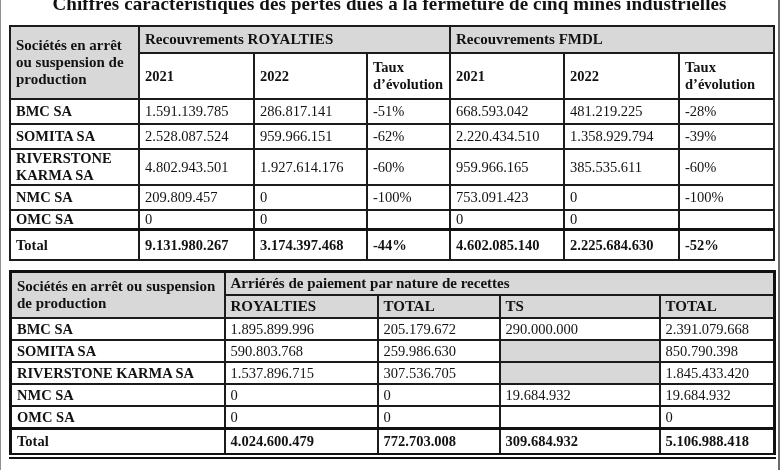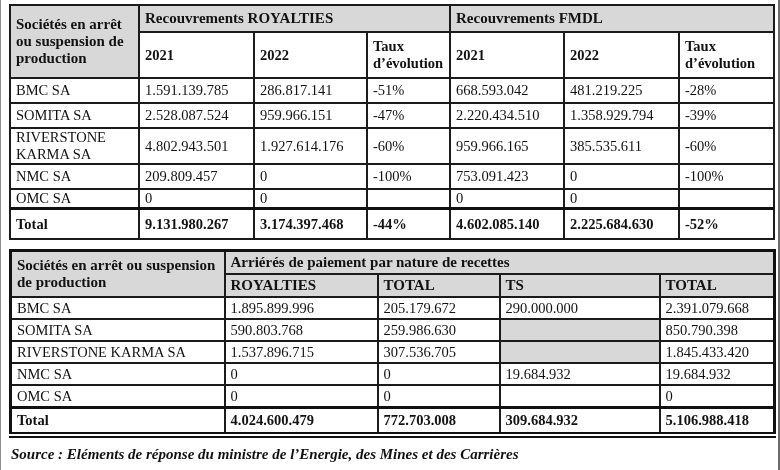--- a/index.html
+++ b/index.html
@@ -35,40 +35,43 @@
     text-align: left; vertical-align: middle;
     overflow: hidden; word-wrap: break-word;
   }
   .gray { background: #d8d8d8; }
   .t1 { margin-top: 4px; }
   .t1 .group-row th { height: 25px; font-weight: bold; font-size: 15px; }
   .t1 .sub-row th { height: 44px; font-weight: bold; background: #fff; }
   .t1 td { height: 23px; }
   .t1 tr.tall td { height: 33px; }
   .t1 tr.short td { height: 17px; }
-  td.lbl { font-weight: normal; }
+  td.lbl { font-weight: bold; }
   .total-row td { font-weight: bold; border-top: 3px solid #111; }
   .t1 .total-row td { height: 28px; }
   .t2 { margin-top: 9px; border: 3px solid #111; border-bottom: 6px double #111; }
   .t2 th { height: 21px; font-weight: bold; font-size: 15px; background: #d8d8d8; }
   .t2 .sub-row th { font-size: 15px; }
   .t2 td { height: 20px; }
   .t2 td.shaded { background: #d8d8d8; }
   .t2 .total-row td { height: 23px; }
   .source {
     margin: 8px 0 0 10px;
     font-weight: bold; font-style: italic;
     font-size: 15px;
   }
 </style>
 </head>
 <body>
 
 <div class="page">
 
+  <div class="title-clip">
+    <h1>Chiffres caractéristiques des pertes dues à la fermeture de cinq mines industrielles</h1>
+  </div>
 
   <table class="t1">
     <colgroup>
       <col style="width:129px">
         <col style="width:115px">
         <col style="width:113px">
         <col style="width:83px">
       <col style="width:114px">
         <col style="width:115px">
         <col style="width:95px">
@@ -93,21 +96,21 @@
         <td>286.817.141</td>
         <td>-51%</td>
         <td>668.593.042</td>
         <td>481.219.225</td>
         <td>-28%</td>
       </tr>
       <tr>
         <td class="lbl">SOMITA SA</td>
         <td>2.528.087.524</td>
         <td>959.966.151</td>
-        <td>-47%</td>
+        <td>-62%</td>
         <td>2.220.434.510</td>
         <td>1.358.929.794</td>
         <td>-39%</td>
       </tr>
       <tr class="tall">
         <td class="lbl">RIVERSTONE KARMA SA</td>
         <td>4.802.943.501</td>
         <td>1.927.614.176</td>
         <td>-60%</td>
         <td>959.966.165</td>

